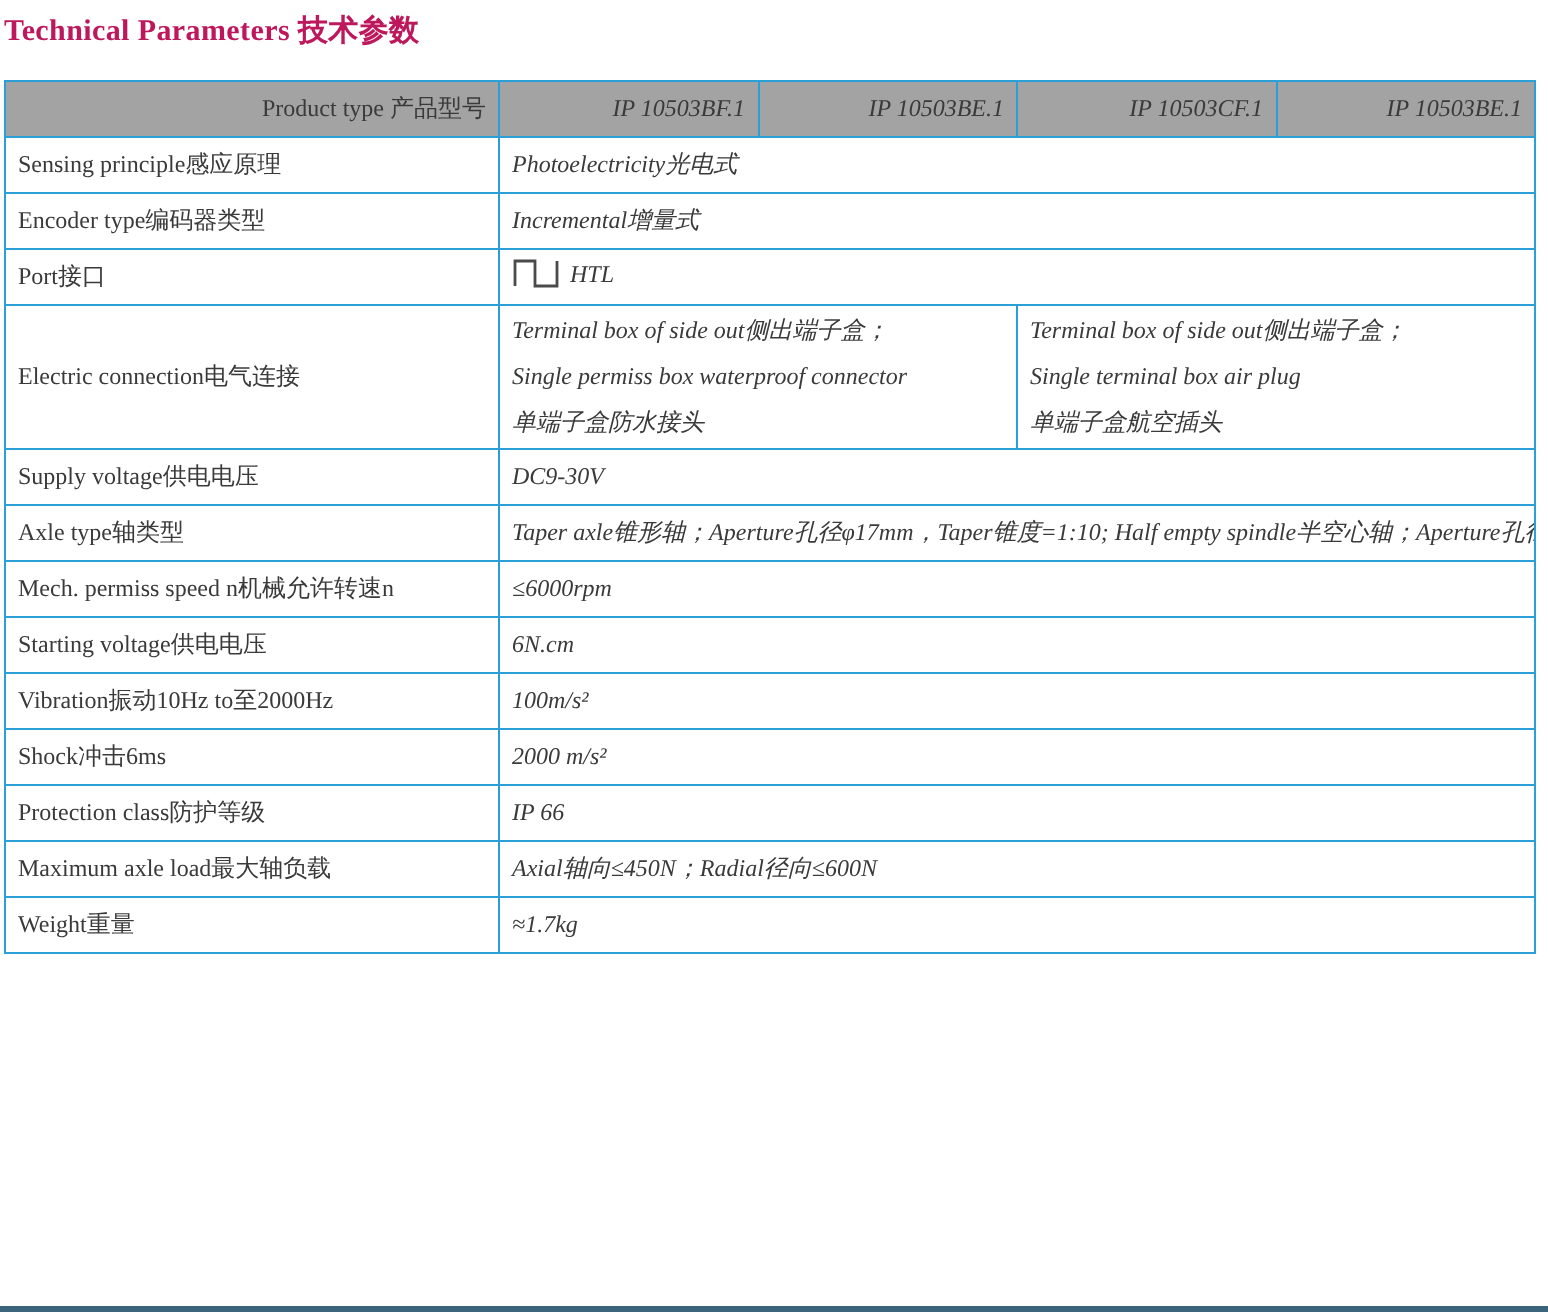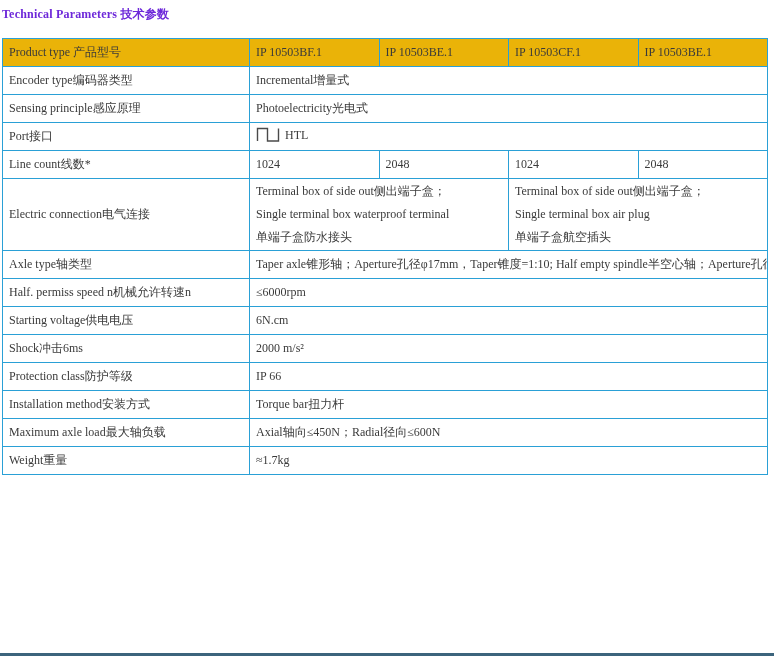--- a/index.html
+++ b/index.html
@@ -12,43 +12,43 @@
     color: #3a3a3a;
     overflow: hidden;
   }
   .page {
     position: relative;
     width: 774px;
     height: 656px;
   }
   .title {
     margin: 6px 0 0 2px;
-    font-size: 12px;
+    font-size: 15px;
     font-weight: bold;
-    color: #6d28d9;
+    color: #be185d;
     letter-spacing: 0.2px;
   }
   table.params {
     border-collapse: collapse;
     table-layout: fixed;
     width: 766px;
     margin: 15px 0 0 2px;
   }
   table.params td {
     border: 1px solid #2aa0d6;
     font-size: 12px;
     height: 25px;
     padding: 1px 6px;
     vertical-align: middle;
     overflow: hidden;
     white-space: nowrap;
   }
   td.lbl { width: 234px; }
-  td.val { padding-left: 10px; }
-  tr.hdr td { background: #eab308; }
+  td.val { padding-left: 10px; font-style: italic; }
+  tr.hdr td { background: #a3a3a3; text-align: right; }
   td.tall {
     height: 69px;
     white-space: normal;
   }
   td.tall .ml { line-height: 23px; }
   .wave {
     display: inline-block;
     vertical-align: -3px;
     margin-right: 5px;
   }
@@ -71,78 +71,75 @@
   <table class="params">
     <tbody>
         <tr class="hdr">
       <td class="lbl">Product type 产品型号</td>
       <td class="val">IP  10503BF.1</td>
       <td class="val">IP  10503BE.1</td>
       <td class="val">IP  10503CF.1</td>
       <td class="val">IP  10503BE.1</td>
     </tr>
     <tr>
+      <td class="lbl">Sensing principle感应原理</td>
+      <td class="val" colspan="4">Photoelectricity光电式</td>
+    </tr>
+    <tr>
       <td class="lbl">Encoder type编码器类型</td>
       <td class="val" colspan="4">Incremental增量式</td>
-    </tr>
-    <tr>
-      <td class="lbl">Sensing principle感应原理</td>
-      <td class="val" colspan="4">Photoelectricity光电式</td>
     </tr>
     <tr>
       <td class="lbl">Port接口</td>
       <td class="val" colspan="4">
         <span class="wave"><svg width="24" height="15" viewBox="0 0 24 15">
                 <polyline points="1.5,14 1.5,1.5 11.5,1.5 11.5,14 22.5,14 22.5,1.5" fill="none" stroke="#4a4a4a" stroke-width="1.4"></polyline>
               </svg></span><span>HTL</span>
       </td>
     </tr>
     <tr>
-      <td class="lbl">Line count线数*</td>
-      <td class="val">1024</td>
-      <td class="val">2048</td>
-      <td class="val">1024</td>
-      <td class="val">2048</td>
-    </tr>
-    <tr>
       <td class="lbl">Electric connection电气连接</td>
       <td class="val tall" colspan="2">
         <div class="ml">Terminal box of side out侧出端子盒；</div>
-        <div class="ml">Single terminal box waterproof terminal</div>
+        <div class="ml">Single permiss box waterproof connector</div>
         <div class="ml">单端子盒防水接头</div>
       </td>
       <td class="val tall" colspan="2">
         <div class="ml">Terminal box of side out侧出端子盒；</div>
         <div class="ml">Single terminal box air plug</div>
         <div class="ml">单端子盒航空插头</div>
       </td>
     </tr>
     <tr>
+      <td class="lbl">Supply voltage供电电压</td>
+      <td class="val" colspan="4">DC9-30V</td>
+    </tr>
+    <tr>
       <td class="lbl">Axle type轴类型</td>
       <td class="val" colspan="4">Taper axle锥形轴；Aperture孔径φ17mm，Taper锥度=1:10; Half empty spindle半空心轴；Aperture孔径φ16mm</td>
     </tr>
     <tr>
-      <td class="lbl">Half. permiss speed n机械允许转速n</td>
+      <td class="lbl">Mech. permiss speed n机械允许转速n</td>
       <td class="val" colspan="4">≤6000rpm</td>
     </tr>
     <tr>
       <td class="lbl">Starting voltage供电电压</td>
       <td class="val" colspan="4">6N.cm</td>
+    </tr>
+    <tr>
+      <td class="lbl">Vibration振动10Hz to至2000Hz</td>
+      <td class="val" colspan="4">100m/s²</td>
     </tr>
     <tr>
       <td class="lbl">Shock冲击6ms</td>
       <td class="val" colspan="4">2000 m/s²</td>
     </tr>
     <tr>
       <td class="lbl">Protection class防护等级</td>
       <td class="val" colspan="4">IP 66</td>
-    </tr>
-    <tr>
-      <td class="lbl">Installation method安装方式</td>
-      <td class="val" colspan="4">Torque bar扭力杆</td>
     </tr>
     <tr>
       <td class="lbl">Maximum axle load最大轴负载</td>
       <td class="val" colspan="4">Axial轴向≤450N；Radial径向≤600N</td>
     </tr>
     <tr>
       <td class="lbl">Weight重量</td>
       <td class="val" colspan="4">≈1.7kg</td>
     </tr>
 

